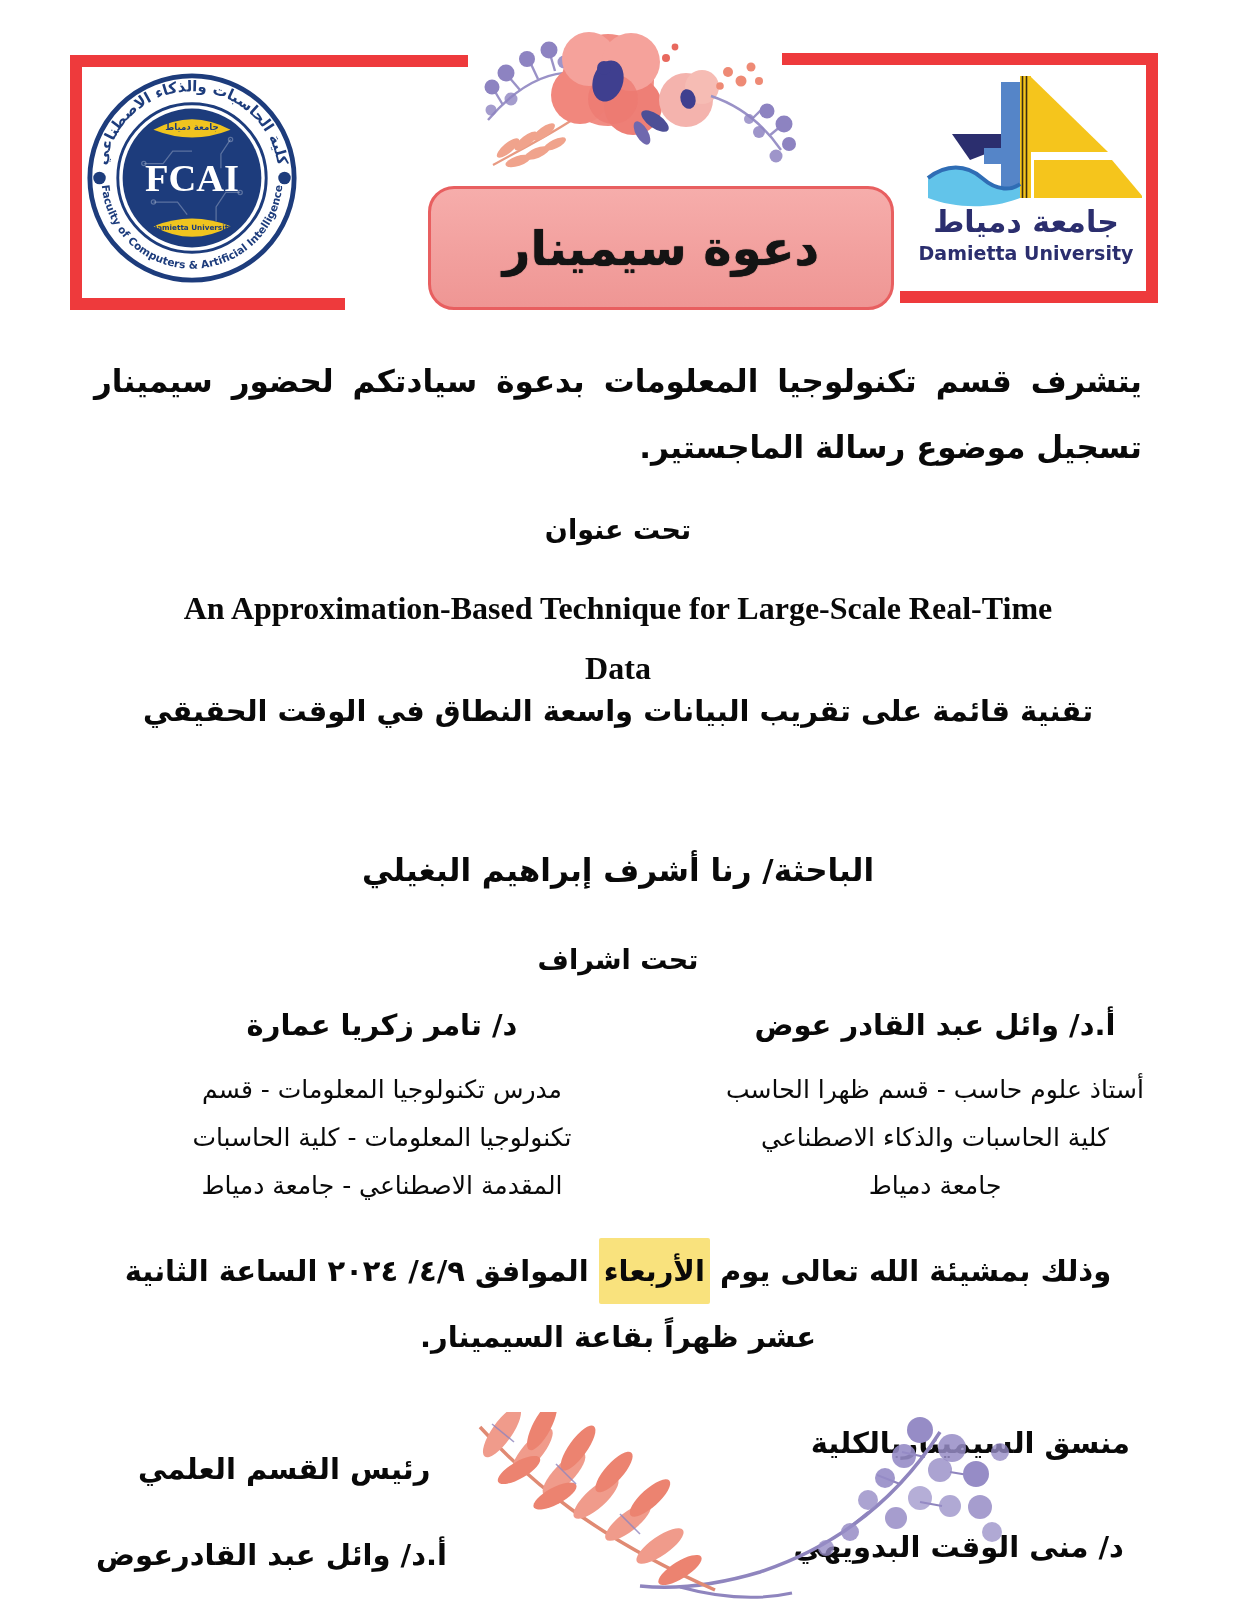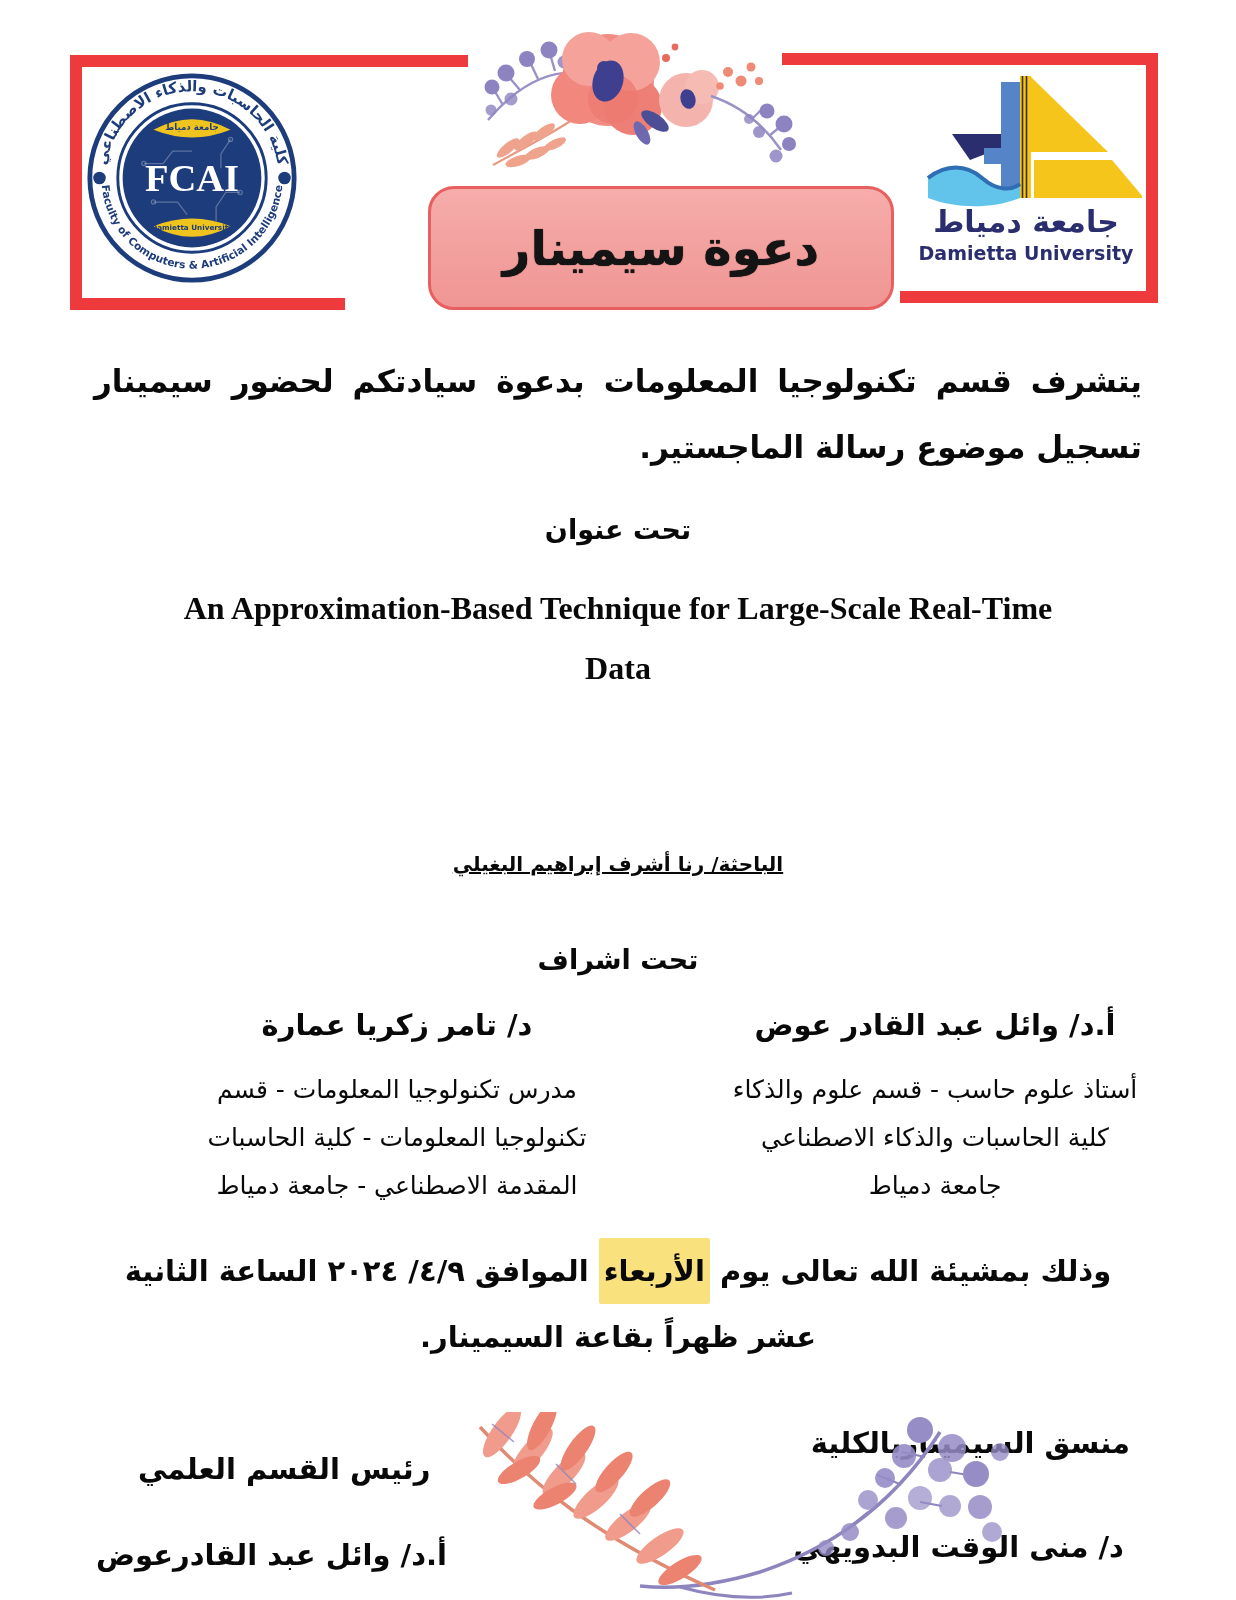--- a/index.html
+++ b/index.html
@@ -201,36 +201,37 @@
     <text x="124" y="158" font-size="30" font-weight="bold" fill="#2b2e6e" text-anchor="middle">جامعة دمياط</text>
     <text x="124" y="186" font-size="19" font-weight="bold" fill="#2b2e6e" text-anchor="middle">Damietta University</text>
   </svg>
 
   <p class="abs rtl intro">يتشرف قسم تكنولوجيا المعلومات بدعوة سيادتكم لحضور سيمينار تسجيل موضوع رسالة الماجستير.</p>
 
   <div class="abs rtl center-label" style="top:514px; font-size:27px;">تحت عنوان</div>
 
   <h1 class="abs title-en">An Approximation-Based Technique for Large-Scale Real-Time Data</h1>
 
-
-
-  <div class="abs rtl center-label" style="top:852px; font-size:20px;text-decoration:underline;">الباحثة/ رنا أشرف إبراهيم البغيلي</div>
+  <div class="abs rtl center-label" style="top:694px; font-size:29px;">تقنية قائمة على تقريب البيانات واسعة النطاق في الوقت الحقيقي</div>
+
+
+  <div class="abs rtl center-label" style="top:852px; font-size:31px;">الباحثة/ رنا أشرف إبراهيم البغيلي</div>
 
   <div class="abs rtl center-label" style="top:944px; font-size:27px;">تحت اشراف</div>
 
   <div class="supers">
     <div class="super-col" style="left:700px;">
       <div class="sname rtl">أ.د/ وائل عبد القادر عوض</div>
       <div class="super-desc">
-        <div>أستاذ علوم حاسب - قسم علوم والذكاء</div>
+        <div>أستاذ علوم حاسب - قسم ظهرا الحاسب</div>
         <div>كلية الحاسبات والذكاء الاصطناعي</div>
         <div>جامعة دمياط</div>
       </div>
     </div>
-    <div class="super-col" style="left:162px;">
+    <div class="super-col" style="left:147px;">
       <div class="sname rtl">د/ تامر زكريا عمارة</div>
       <div class="super-desc">
         <div>مدرس تكنولوجيا المعلومات - قسم</div>
         <div>تكنولوجيا المعلومات - كلية الحاسبات</div>
         <div>المقدمة الاصطناعي - جامعة دمياط</div>
       </div>
     </div>
   </div>
 
   <p class="abs rtl schedule">

